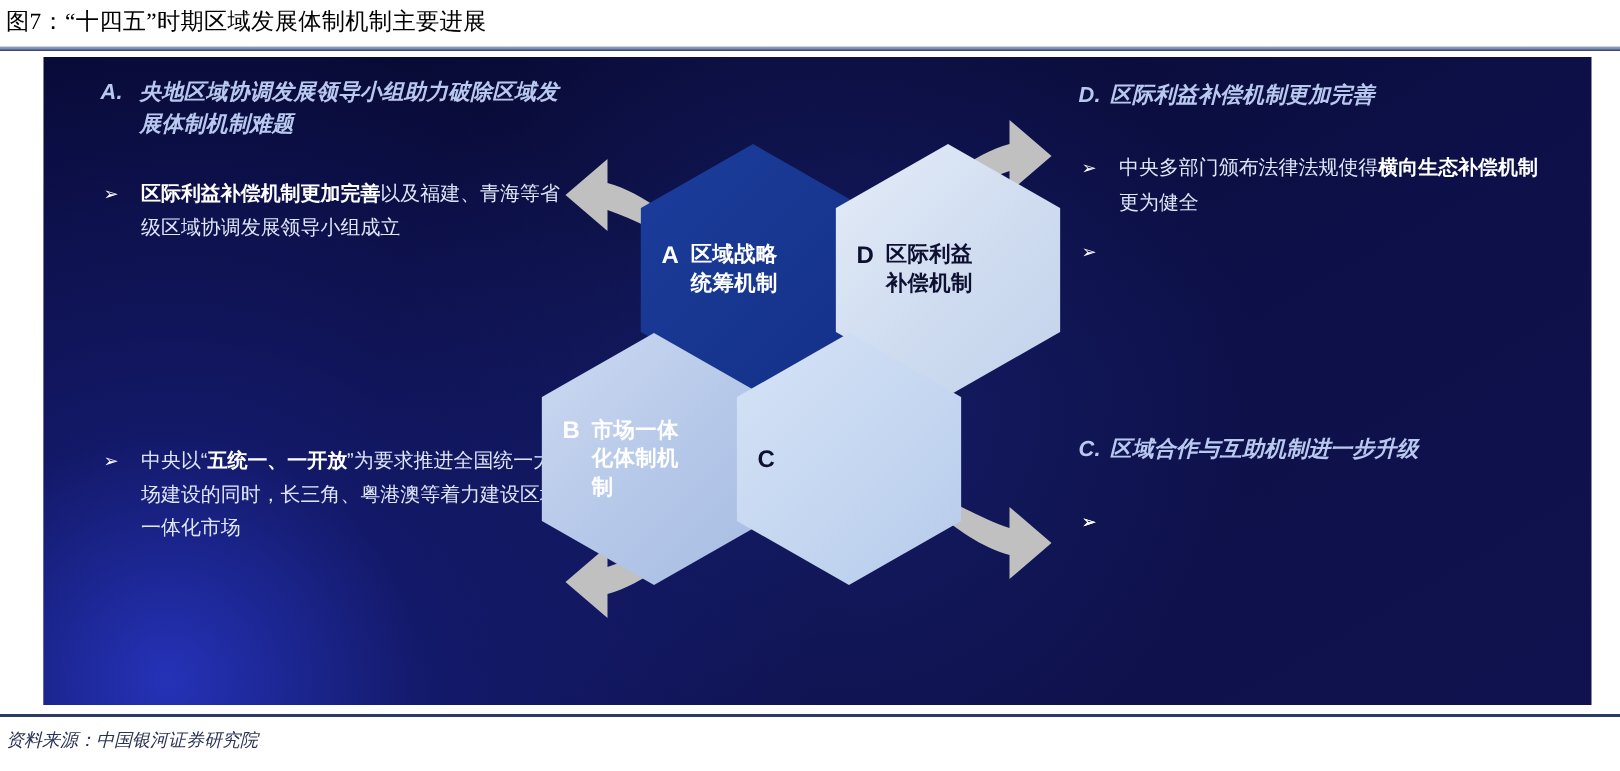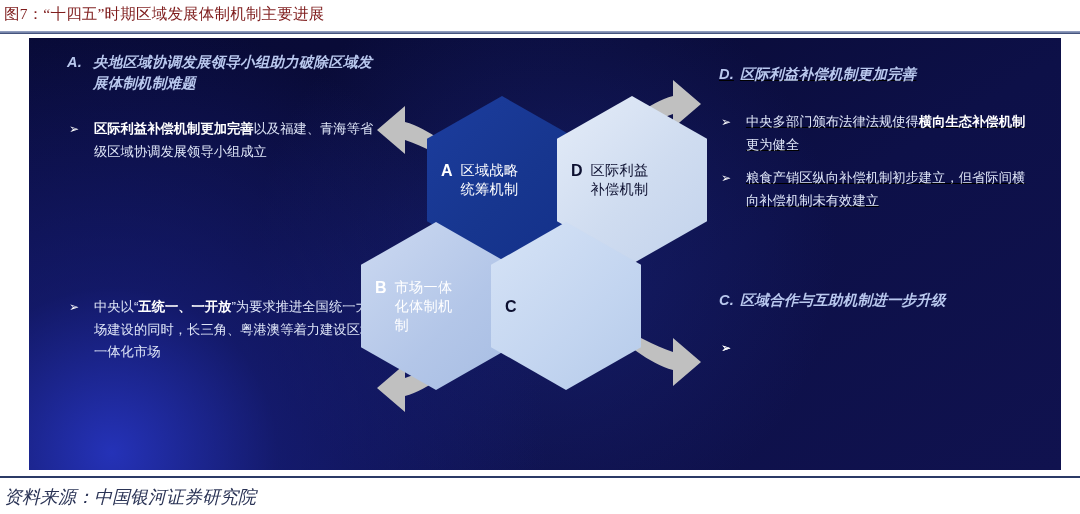--- a/index.html
+++ b/index.html
@@ -14,21 +14,21 @@
     overflow: hidden;
     position: relative;
   }
 
   
   #fig-title {
     position: absolute;
     left: 4px;
     top: 4px;
     font-size: 15.5px;
-    color: #7f1d1d;
+    color: #000000;
     font-family: "Liberation Serif", "DejaVu Serif", serif;
     letter-spacing: 0.2px;
     white-space: nowrap;
   }
   #title-rule {
     position: absolute;
     left: 0;
     top: 31px;
     width: 1080px;
     height: 3px;
@@ -121,21 +121,21 @@
   }
   .hex-letter {
     font-size: 16px;
     font-weight: bold;
     margin-right: 8px;
     line-height: 19px;
     flex: 0 0 auto;
   }
   .hex-label {
     font-size: 14.2px;
-    font-weight: normal;
+    font-weight: bold;
     line-height: 19px;
     letter-spacing: 0.3px;
   }
 
   #hex-a {
     left: 58px; top: 38px;
     background: linear-gradient(135deg, #1c3d9e 0%, #17368f 55%, #13308a 100%);
     color: #ffffff;
     filter: drop-shadow(0 0 10px rgba(120,160,255,0.45));
   }
@@ -171,21 +171,21 @@
     left: 0;
     top: 476px;
     width: 1080px;
     height: 2px;
     background: #2b3a66;
   }
   #source-note {
     position: absolute;
     left: 4px;
     top: 485px;
-    font-size: 18px;
+    font-size: 12px;
     color: #2a3355;
     font-family: "Liberation Serif", "DejaVu Serif", serif;
     font-style: italic;
   }
 </style>
 </head>
 <body>
 
 <div id="fig-title">图7：“十四五”时期区域发展体制机制主要进展</div>
 <div id="title-rule"></div>
@@ -255,31 +255,30 @@
     <div class="hex" id="hex-c">
       <div class="hex-inner">
         <span class="hex-letter">C</span>
       </div>
     </div>
 
   </div>
 
   <div id="col-right" class="col">
 
-    <div class="block" style="top:12px;text-decoration:underline;">
+    <div class="block" style="top:2px;">
       <div class="sec-head">
         <span class="letter">D.</span><span>区际利益补偿机制更加完善</span>
       </div>
       <div class="bullet" style="margin-top:26px;">
         <span class="arrow">➢</span>
         <span><span>中央多部门颁布法律法规使得</span><b>横向生态补偿机制</b><span>更为健全</span></span>
       </div>
       <div class="bullet">
         <span class="arrow">➢</span>
-        <span>粮食产销区纵向补偿机制初步建立，但省际间横向补偿机制未有效建立</span>
       </div>
     </div>
 
     <div class="block" style="top:238px;">
       <div class="sec-head">
         <span class="letter">C.</span><span>区域合作与互助机制进一步升级</span>
       </div>
       <div class="bullet" style="margin-top:26px;">
         <span class="arrow">➢</span>
       </div>

